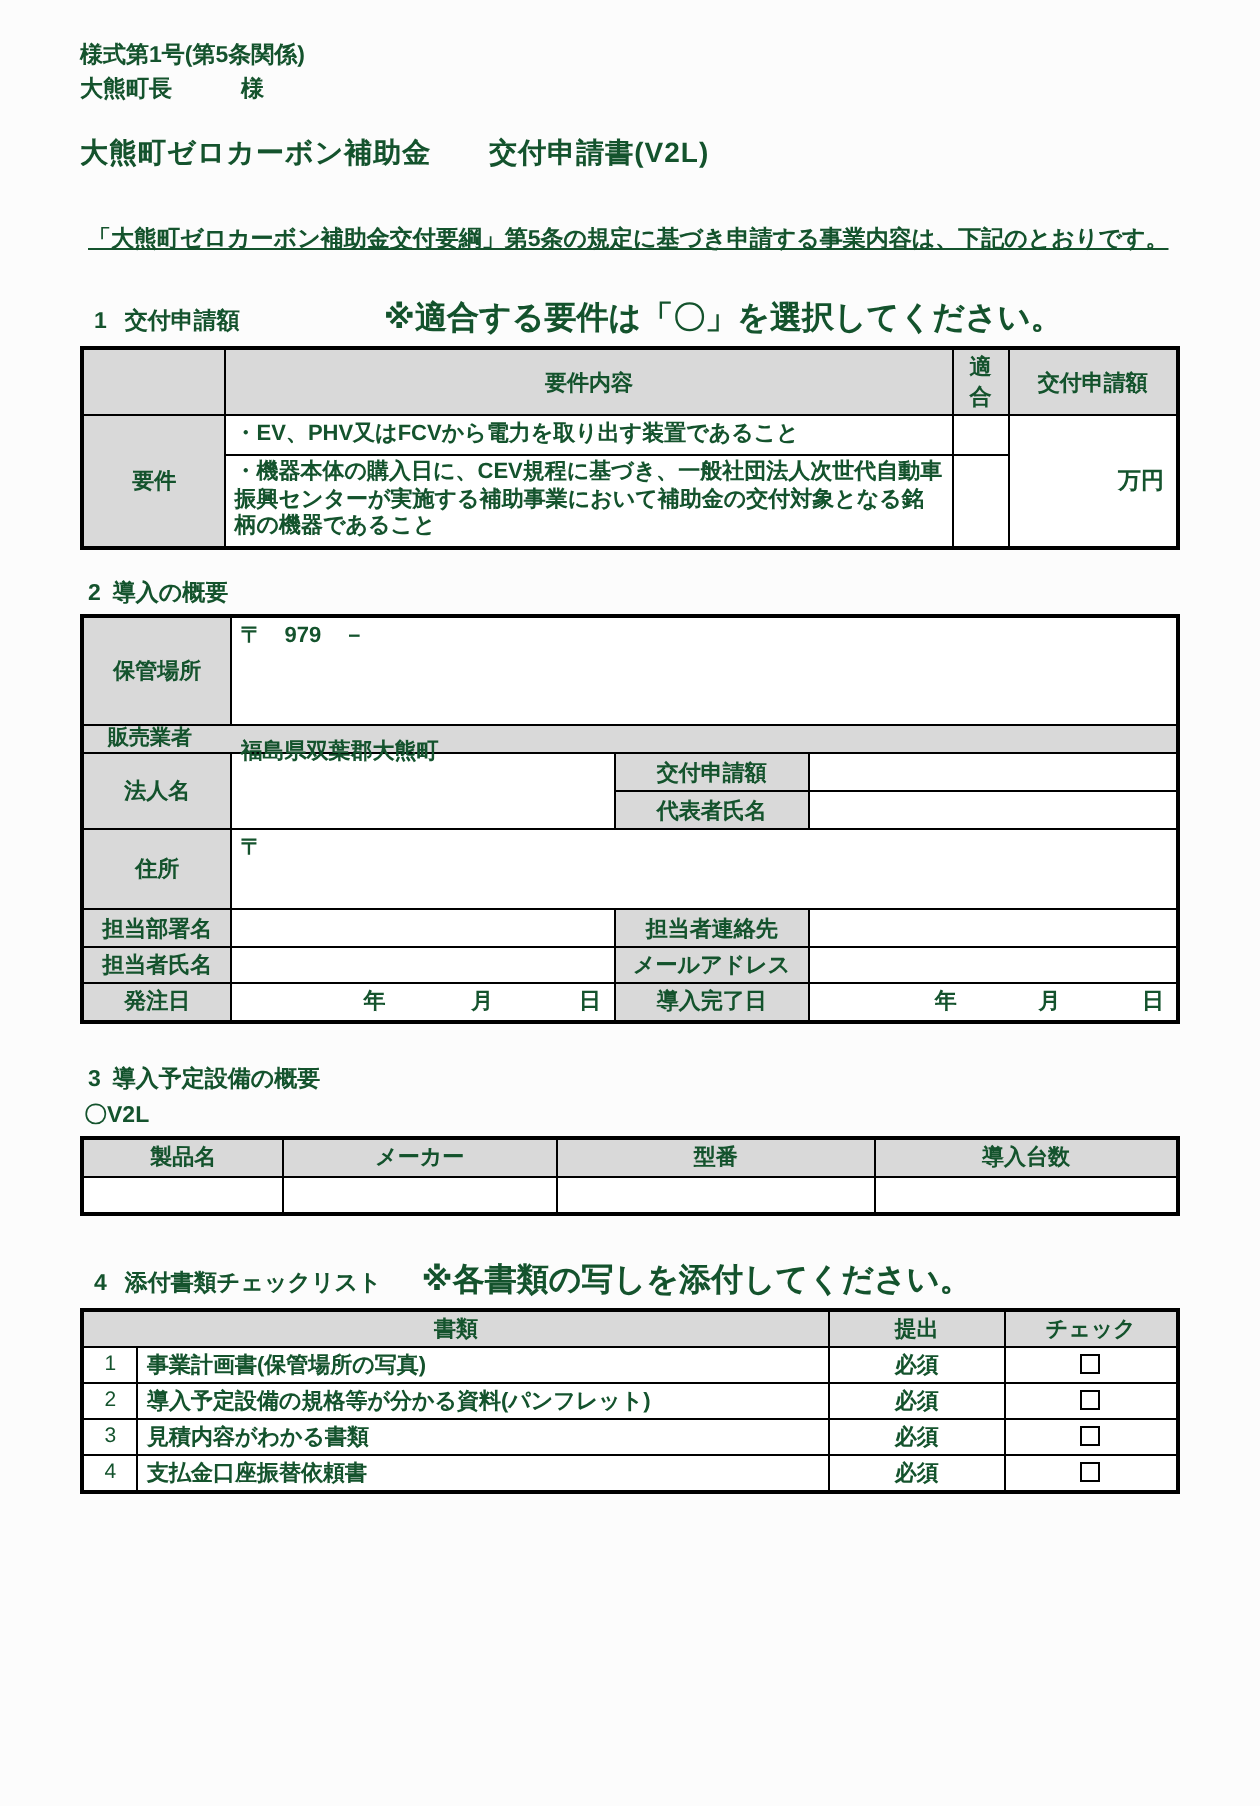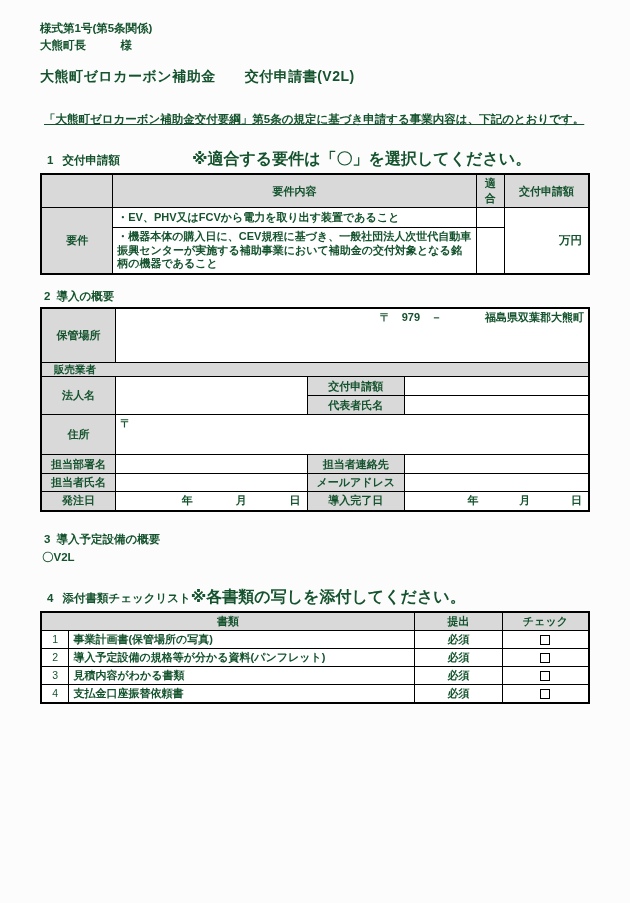--- a/index.html
+++ b/index.html
@@ -41,21 +41,21 @@
   .t1 .req-cell { text-align: left; line-height: 13.5px; padding: 2px 4px; }
   .t1 .amt-cell { text-align: right; padding-right: 6px; font-size: 11.5px; }
   .t1 .req2-cell { height: 42px; }
 
   
   .t2 col.c-l1 { width: 75px; }
   .t2 col.c-d1 { width: 192px; }
   .t2 col.c-l2 { width: 98px; }
   .t2 col.c-d2 { width: 185px; }
   .t2 .storage-cell { height: 55px; vertical-align: top; }
-  .t2 .storage-inner { display: flex; flex-direction: row; justify-content: flex-end; height: 51px; gap: 43px; }
+  .t2 .storage-inner { display: flex; flex-direction: column; justify-content: space-between; height: 51px; gap: 43px; }
   .t2 .seller-row td { background: #d9d9d9; height: 14px; font-size: 10.5px; padding: 0 4px 0 12px; line-height: 13px; }
   .t2 .r-std th, .t2 .r-std td { height: 19px; }
   .t2 .r-thin th, .t2 .r-thin td { height: 17px; }
   .t2 .addr-cell { height: 40px; vertical-align: top; }
   .t2 .date-cell { padding: 0; }
   .t2 .date-inner { display: flex; width: 100%; }
   .t2 .date-inner span { text-align: right; padding-right: 6px; }
   .t2 .date-inner span:nth-child(1) { flex: 1.6; }
   .t2 .date-inner span:nth-child(2) { flex: 1; }
   .t2 .date-inner span:nth-child(3) { flex: 1; }
@@ -202,25 +202,47 @@
       </tr>
     </tbody>
       </table>
 
     <div class="sec-heading" style="margin-top:20px;">
       <span class="num" style="padding-left:4px;margin-right:6px;">3</span>
       <span>導入予定設備の概要</span>
     </div>
     <div class="sub-mark">〇V2L</div>
 
+    <table class="t3">
+      <colgroup>
+          <col class="c1">
+          <col class="c2">
+          <col class="c3">
+          <col class="c4">
+        </colgroup>
+      <tbody>
+          <tr>
+        <th>製品名</th>
+        <th>メーカー</th>
+        <th>型番</th>
+        <th>導入台数</th>
+      </tr>
+      <tr>
+        <td></td>
+        <td></td>
+        <td></td>
+        <td></td>
+      </tr>
+    </tbody>
+      </table>
 
     <div class="sec-heading">
       <span class="num">4</span>
       <span>添付書類チェックリスト</span>
-      <span class="note" style="">※各書類の写しを添付してください。</span>
+      <span class="note" style="margin-left:20px;">※各書類の写しを添付してください。</span>
     </div>
 
     <table class="t4">
       <colgroup>
           <col class="cno">
           <col class="cdoc">
           <col class="csub">
           <col class="cchk">
         </colgroup>
       <tbody>

